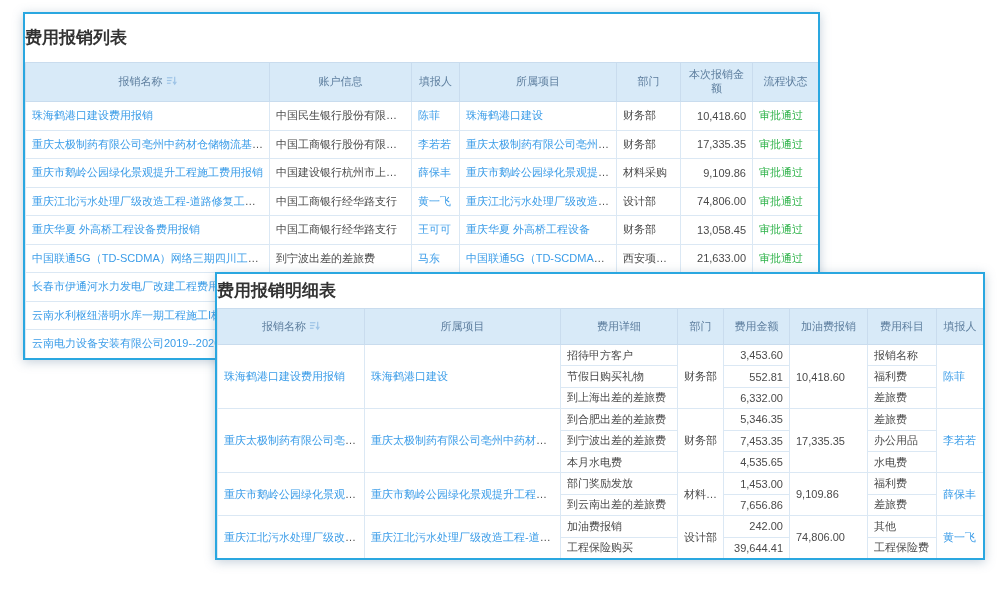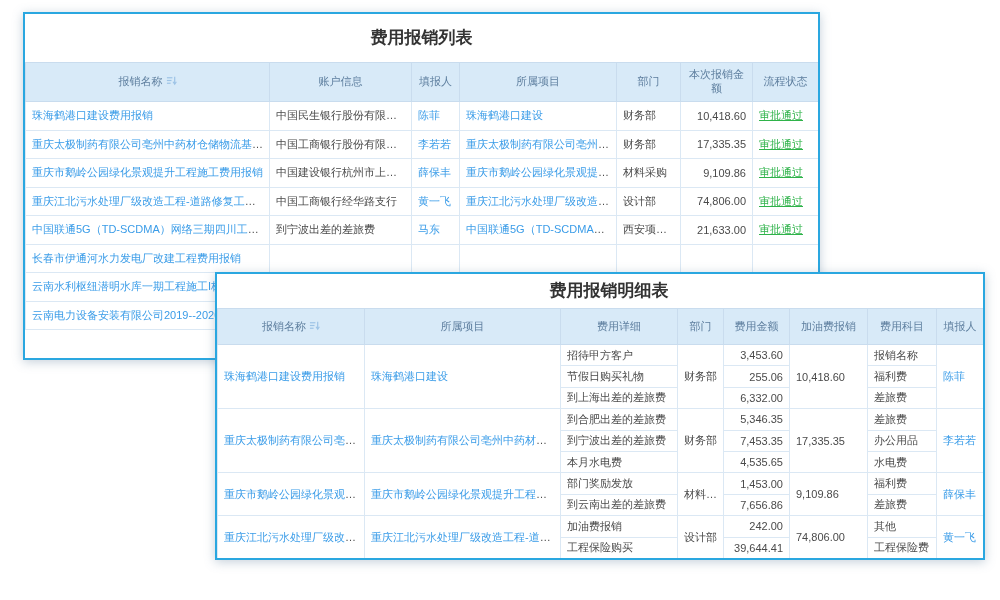--- a/index.html
+++ b/index.html
@@ -13,37 +13,37 @@
     --grid-head:#c9dcee;
     --title:#333333;
   }
   *{box-sizing:border-box;margin:0;padding:0;}
   html,body{width:1000px;height:600px;overflow:hidden;background:#ffffff;
     font-family:"Liberation Sans","DejaVu Sans",sans-serif;}
   .card{position:absolute;background:#ffffff;border:2px solid var(--accent);
     box-shadow:0 2px 10px rgba(90,120,150,0.35);overflow:hidden;}
   .card-back{left:23px;top:12px;width:797px;height:348px;z-index:1;}
   .card-front{left:215px;top:272px;width:770px;height:288px;z-index:2;}
-  .card-title{text-align:center;font-weight:bold;color:var(--title);font-size:17px;}
+  .card-title{font-weight:bold;color:var(--title);font-size:17px;}
   .card-back .card-title{line-height:48px;height:48px;}
-  .card-front .card-title{line-height:34px;height:34px;margin-left:18px;}
+  .card-front .card-title{line-height:34px;height:34px;}
   table.grid{width:100%;border-collapse:collapse;table-layout:fixed;font-size:11px;color:var(--text);}
   table.grid th{background:var(--header-bg);color:var(--header-text);font-weight:normal;
     border:1px solid var(--grid-head);text-align:center;line-height:1.25;padding:0 3px;}
   .card-back th{height:39px;}
   .card-front th{height:36px;}
   table.grid td{border:1px solid var(--grid);white-space:nowrap;overflow:hidden;
     text-overflow:ellipsis;padding:0 6px;background:#fff;}
   .card-back tbody tr{height:28.5px;}
   .card-front tbody tr{height:21.4px;}
   td.al{text-align:left;}
   td.ac{text-align:left;padding:0 2px;}
   td.ar{text-align:right;padding:0 7px 0 2px;}
   .lnk{color:var(--link);cursor:pointer;}
-  .grn{color:var(--green);text-decoration:underline;cursor:pointer;}
+  .grn{color:var(--green);cursor:pointer;}
   .sort-ico{vertical-align:-1px;margin-left:3px;}
 </style>
 </head>
 <body>
 
 <div class="card card-back">
   <div class="card-title">费用报销列表</div>
   <table class="grid">
     <colgroup>
       <col style="width:244px">
@@ -103,20 +103,29 @@
           <td class="ar">9,109.86</td>
           <td class="ac"><span class="grn">审批通过</span></td>
         </tr>
         <tr>
           <td class="al"><span class="lnk">重庆江北污水处理厂级改造工程-道路修复工程费用报销</span></td>
           <td class="ac">中国工商银行经华路支行</td>
           <td class="ac"><span class="lnk">黄一飞</span></td>
           <td class="al"><span class="lnk">重庆江北污水处理厂级改造工程-道路修复工程</span></td>
           <td class="ac">设计部</td>
           <td class="ar">74,806.00</td>
+          <td class="ac"><span class="grn">审批通过</span></td>
+        </tr>
+        <tr>
+          <td class="al"><span class="lnk">重庆华夏 外高桥工程设备费用报销</span></td>
+          <td class="ac">中国工商银行经华路支行</td>
+          <td class="ac"><span class="lnk">王可可</span></td>
+          <td class="al"><span class="lnk">重庆华夏 外高桥工程设备</span></td>
+          <td class="ac">财务部</td>
+          <td class="ar">13,058.45</td>
           <td class="ac"><span class="grn">审批通过</span></td>
         </tr>
         <tr>
           <td class="al"><span class="lnk">中国联通5G（TD-SCDMA）网络三期四川工程费用报销</span></td>
           <td class="ac">到宁波出差的差旅费</td>
           <td class="ac"><span class="lnk">马东</span></td>
           <td class="al"><span class="lnk">中国联通5G（TD-SCDMA）网络三期四川工程</span></td>
           <td class="ac">西安项目部</td>
           <td class="ar">21,633.00</td>
           <td class="ac"><span class="grn">审批通过</span></td>
@@ -193,21 +202,21 @@
           <td class="al" rowspan="3"><span class="lnk">珠海鹤港口建设</span></td>
           <td class="al">招待甲方客户</td>
           <td class="ac" rowspan="3">财务部</td>
           <td class="ar">3,453.60</td>
           <td class="ac" rowspan="3">10,418.60</td>
           <td class="ac">报销名称</td>
           <td class="ac" rowspan="3"><span class="lnk">陈菲</span></td>
         </tr>
         <tr>
           <td class="al">节假日购买礼物</td>
-          <td class="ar">255.06</td>
+          <td class="ar">552.81</td>
           <td class="ac">福利费</td>
         </tr>
         <tr>
           <td class="al">到上海出差的差旅费</td>
           <td class="ar">6,332.00</td>
           <td class="ac">差旅费</td>
         </tr>
         <tr>
           <td class="al" rowspan="3"><span class="lnk">重庆太极制药有限公司亳州中药材仓储物流基地项目费用报销</span></td>
           <td class="al" rowspan="3"><span class="lnk">重庆太极制药有限公司亳州中药材仓储物流基地</span></td>

